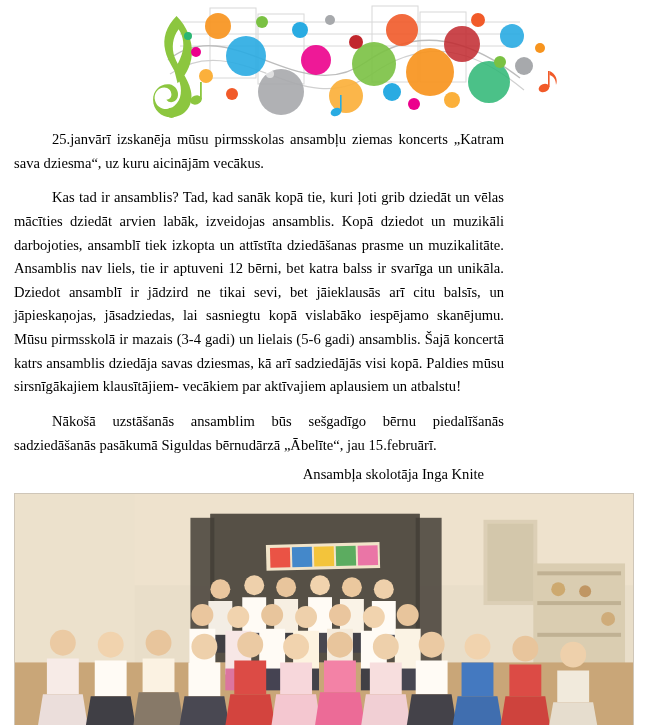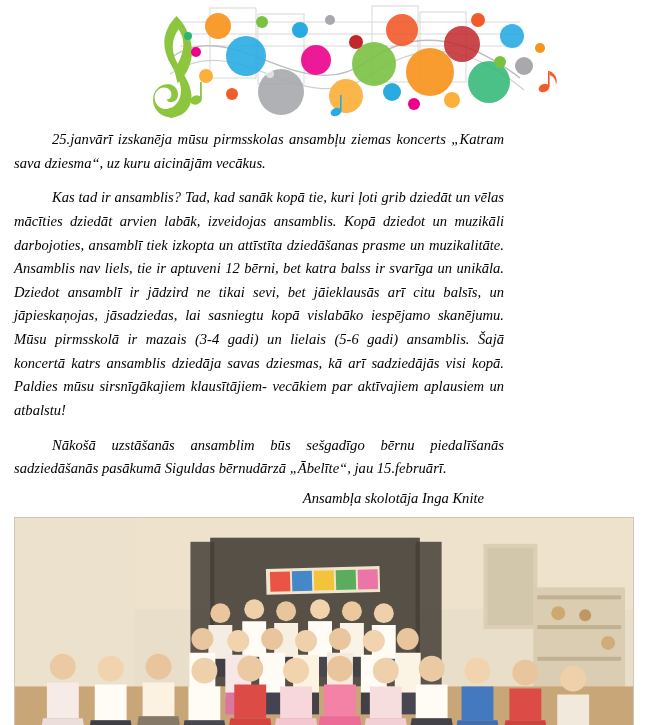--- a/index.html
+++ b/index.html
@@ -12,21 +12,20 @@
     height: 725px;
     font-family: "Liberation Serif", serif;
     color: #000000;
     position: relative;
     overflow: hidden;
   }
   .page {
     width: 516px;
     height: 725px;
     position: relative;
-    font-style: italic;
   }
 
   
   .banner {
     width: 648px;
     height: 128px;
     position: relative;
     overflow: hidden;
   }
   .banner svg {

